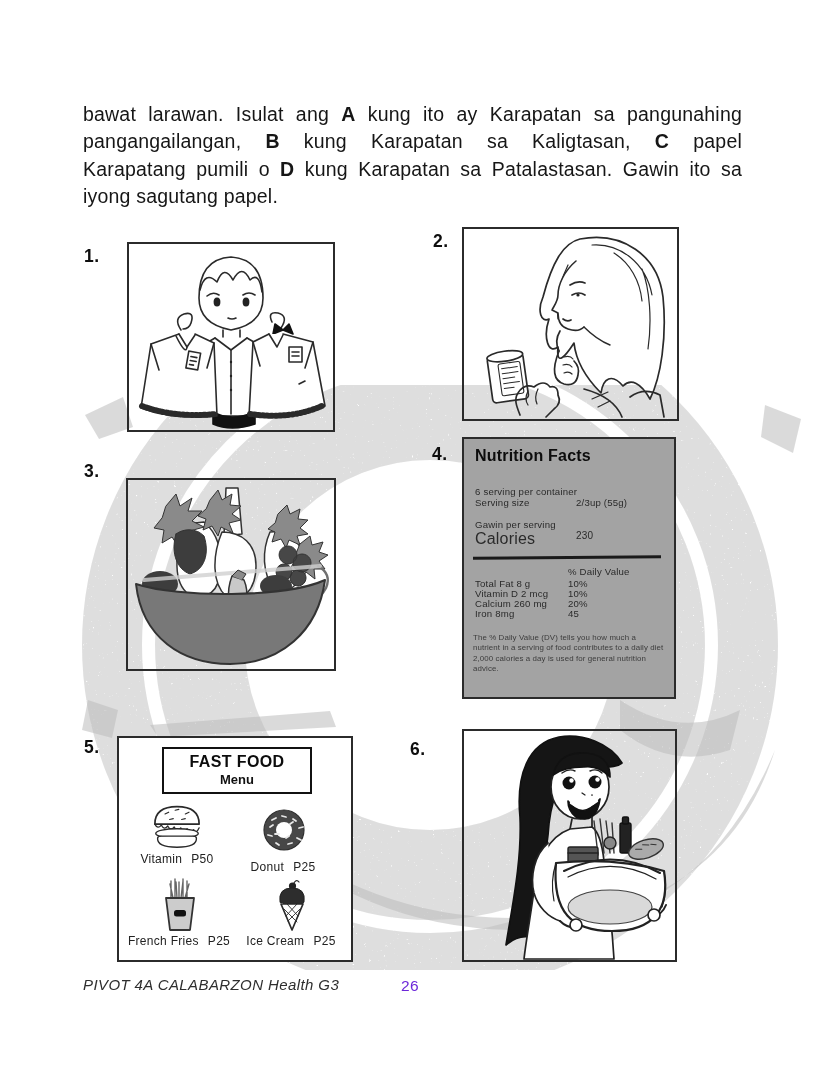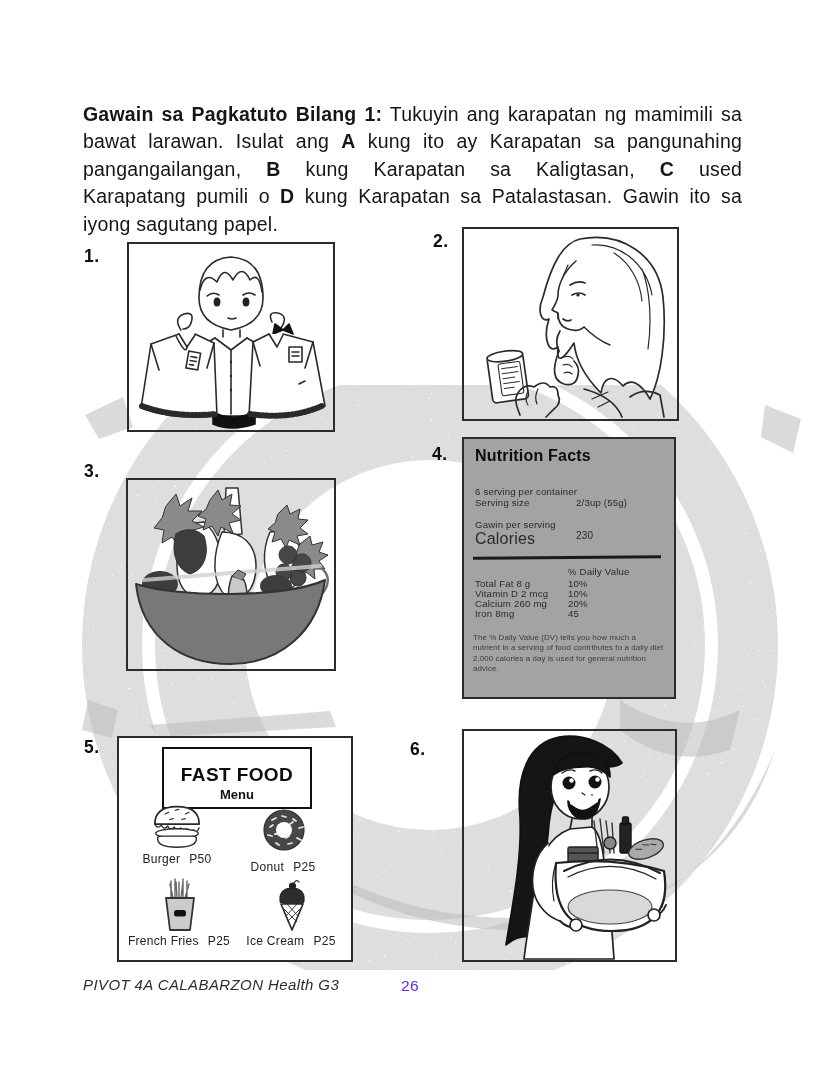--- a/index.html
+++ b/index.html
@@ -26,21 +26,21 @@
 
   
   .nf-title { position:absolute; left:11px; top:8px; font-size:16px; font-weight:bold; color:#0d0d0d; letter-spacing:.2px; }
   .nf-t  { position:absolute; font-size:9.6px; color:#2a2a2a; letter-spacing:.2px; }
   .nf-div { position:absolute; left:9px; top:117px; width:188px; height:3px; background:#1a1a1a; transform:rotate(-.4deg); }
   .nf-foot { position:absolute; left:9px; top:194px; width:192px; font-size:7.9px; line-height:10.4px; color:#3c3c3c; letter-spacing:.1px; }
 
   
   .menu-head { position:absolute; left:43px; top:9px; width:150px; border:2.5px solid #111;
     text-align:center; padding:4px 0 5px; background:#fff; }
-  .menu-title { font-size:19px; font-weight:bold; letter-spacing:.4px; color:#0c0c0c;margin-top:11px; }
+  .menu-title { font-size:16px; font-weight:bold; letter-spacing:.4px; color:#0c0c0c; }
   .menu-sub   { font-size:13px; font-weight:bold; color:#111; margin-top:1px; }
   .menu-icon  { position:absolute; }
   .menu-label { position:absolute; font-size:12px; color:#222; text-align:center; letter-spacing:.3px; white-space:nowrap; }
   .menu-label .price { margin-left:9px; }
 
   .footer-left { position:absolute; left:83px; top:976px; font-size:15px; font-style:italic; color:#2e2e2e; letter-spacing:.4px; }
   .page-num    { position:absolute; left:401px; top:977px; font-size:15.5px; color:#6d28d9; letter-spacing:.5px; }
 </style>
 </head>
 <body>
@@ -75,23 +75,22 @@
         <path d="M88,700 l30,10 l-6,28 l-30,-8 Z"></path>
         <path d="M150,725 l180,-14 l6,16 l-178,10 Z"></path>
         <path d="M620,700 q60,40 120,10 l-10,40 q-60,20 -110,-20 Z"></path>
       </g>
     </g>
   </svg>
 
   <div class="content">
 
     <div class="instructions">
-      <div class="iline"><span class="b">Gawain sa Pagkatuto Bilang 1:</span><span> Tukuyin ang karapatan ng mamimili sa</span></div>
       <div class="iline"><span>bawat larawan. Isulat ang </span><span class="b">A</span><span> kung ito ay Karapatan sa pangunahing</span></div>
-      <div class="iline"><span>pangangailangan, </span><span class="b">B</span><span> kung Karapatan sa Kaligtasan, </span><span class="b">C</span><span> used</span></div>
+      <div class="iline"><span>pangangailangan, </span><span class="b">B</span><span> kung Karapatan sa Kaligtasan, </span><span class="b">C</span><span> papel</span></div>
       <div class="iline"><span>Karapatang pumili o </span><span class="b">D</span><span> kung Karapatan sa Patalastasan. Gawin ito sa</span></div>
       <div class="iline last"><span>iyong sagutang papel.</span></div>
     </div>
 
     <div class="num" style="left:84px; top:246px;">1.</div>
     <div class="num" style="left:433px; top:231px;">2.</div>
     <div class="num" style="left:84px; top:461px;">3.</div>
     <div class="num" style="left:432px; top:444px;">4.</div>
     <div class="num" style="left:84px; top:737px;">5.</div>
     <div class="num" style="left:410px; top:739px;">6.</div>
@@ -227,21 +226,21 @@
       </div>
 
       <svg class="menu-icon" style="left:28px; top:64px;" width="60" height="48" viewBox="0 0 64 52" fill="none" stroke="#2a2a2a" stroke-width="1.8" stroke-linecap="round" stroke-linejoin="round">
         <path d="M8,24 Q8,5 32,5 Q56,5 56,24 Z" fill="#fff"></path>
         <path d="M19,13 l4,-2 M30,9 l4,-1 M41,13 l4,-2 M24,19 l4,-1 M37,19 l4,-1" stroke-width="1.2"></path>
         <path d="M8,24 q3,6 7,1 q3,6 7,1 q3,6 7,1 q3,6 7,1 q3,6 7,1 q3,6 7,1 q3,5 6,-2" stroke-width="1.4"></path>
         <ellipse cx="32" cy="34" rx="23" ry="5" fill="#fff" stroke-width="1.5"></ellipse>
         <path d="M11,39 Q10,49 32,49 Q54,49 53,39 Q53,37 49,37 L15,37 Q11,37 11,39 Z" fill="#fff" stroke-width="1.5"></path>
       </svg>
       <div class="menu-label" style="left:6px; top:114px; width:104px;">
-        <span>Burger</span><span class="price">P50</span>
+        <span>Vitamin</span><span class="price">P50</span>
       </div>
 
       <svg class="menu-icon" style="left:141px; top:70px;" width="48" height="44" viewBox="0 0 48 44">
         <circle cx="24" cy="22" r="20" fill="#474747" stroke="#2e2e2e" stroke-width="1.2"></circle>
         <circle cx="24" cy="22" r="8" fill="#fff"></circle>
         <g stroke="#e8e8e8" stroke-width="1.8" stroke-linecap="round">
           <path d="M12,12 l4,-2 M22,8 l4,1 M33,11 l3,2 M39,20 l4,-1 M37,30 l4,2 M28,36 l4,-1 M16,35 l3,2 M8,27 l4,1 M10,19 l3,-2 M30,16 l3,-2 M15,26 l4,0 M26,30 l3,-2"></path>
         </g>
       </svg>
       <div class="menu-label" style="left:112px; top:122px; width:104px;">

